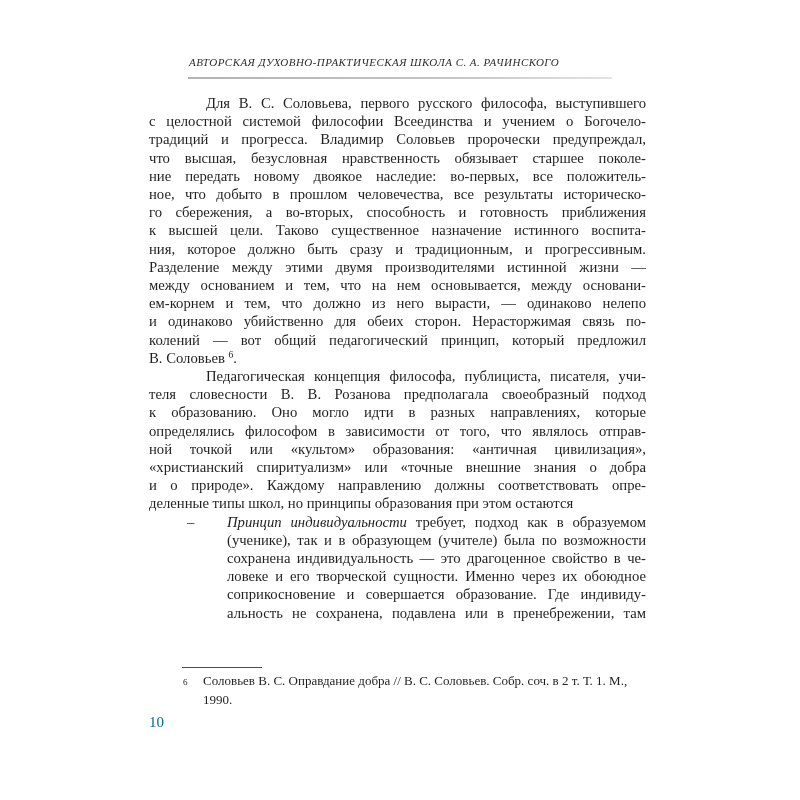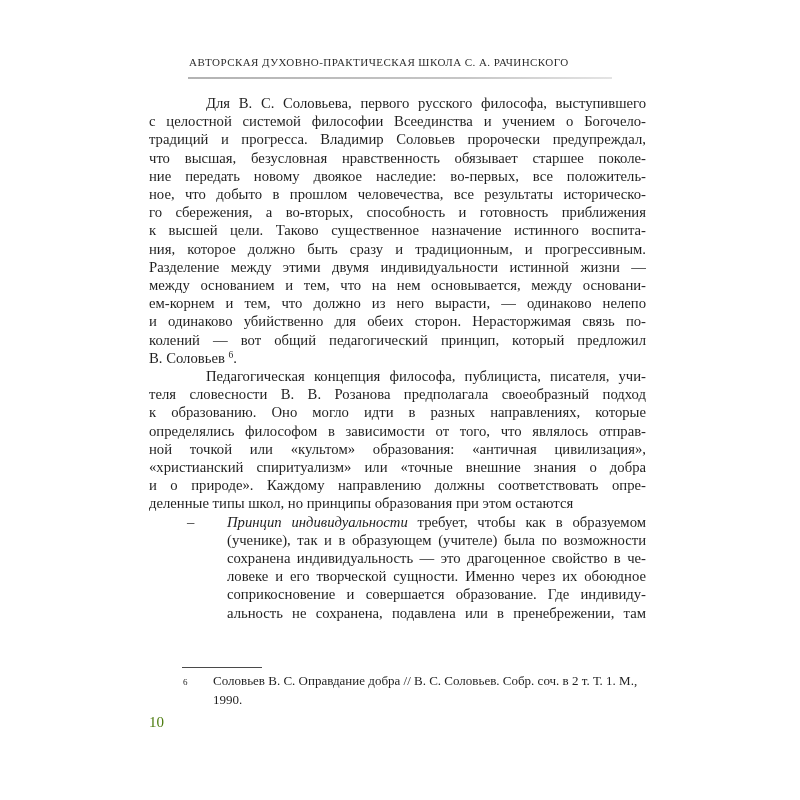--- a/index.html
+++ b/index.html
@@ -10,20 +10,21 @@
     height: 800px;
     background: #ffffff;
     font-family: "Liberation Serif", serif;
     color: #1f1f1f;
     overflow: hidden;
   }
   .running-header {
     position: absolute;
     left: 189px;
     top: 56px;
+    font-style: italic;
     font-size: 11px;
     letter-spacing: 0.45px;
     color: #2d2d2d;
     white-space: nowrap;
   }
   .header-rule {
     position: absolute;
     left: 188px;
     top: 77px;
     width: 424px;
@@ -33,21 +34,21 @@
   .body-text {
     position: absolute;
     left: 149px;
     top: 94px;
     width: 497px;
     font-size: 14.7px;
     line-height: 18.2px;
   }
   .tline { text-align: justify; text-align-last: justify; }
   .last-left .tline:last-child { text-align-last: left; font-family: Liberation Serif, serif; }
-  .plainlines .tline { text-align: right; text-align-last: left; margin-left: 10px; }
+  .plainlines .tline { text-align: right; text-align-last: left; }
   .indent-first .tline:first-child { text-indent: 57px; }
   .list-row { display: flex; }
   .list-marker { flex: 0 0 78px; width: 78px; padding-left: 38px; }
   .list-text { flex: 1; }
   em { font-style: italic; }
   .sup { font-size: 9.5px; vertical-align: 5px; line-height: 0; }
   .footnote-rule {
     position: absolute;
     left: 182px;
     top: 667px;
@@ -63,21 +64,21 @@
     font-size: 13px;
     line-height: 19px;
   }
   .footnote-marker { position: absolute; left: 1px; top: 2px; font-size: 9px; color: #1f1f1f; }
   .footnote-body { margin-left: 21px; }
   .page-number {
     position: absolute;
     left: 149px;
     top: 714px;
     font-size: 15px;
-    color: #4d7c0f;
+    color: #0369a1;
   }
 </style>
 </head>
 <body>
 
 <div class="page">
 
   <div class="running-header">АВТОРСКАЯ ДУХОВНО-ПРАКТИЧЕСКАЯ ШКОЛА С. А. РАЧИНСКОГО</div>
 
   <div class="header-rule"></div>
@@ -87,21 +88,21 @@
     <div class="textcol last-left indent-first">
         <div class="tline"><span>Для В. С. Соловьева, первого русского философа, выступившего</span></div>
         <div class="tline"><span>с целостной системой философии Всеединства и учением о Богочело-</span></div>
         <div class="tline"><span>традиций и прогресса. Владимир Соловьев пророчески предупреждал,</span></div>
         <div class="tline"><span>что высшая, безусловная нравственность обязывает старшее поколе-</span></div>
         <div class="tline"><span>ние передать новому двоякое наследие: во-первых, все положитель-</span></div>
         <div class="tline"><span>ное, что добыто в прошлом человечества, все результаты историческо-</span></div>
         <div class="tline"><span>го сбережения, а во-вторых, способность и готовность приближения</span></div>
         <div class="tline"><span>к высшей цели. Таково существенное назначение истинного воспита-</span></div>
         <div class="tline"><span>ния, которое должно быть сразу и традиционным, и прогрессивным.</span></div>
-        <div class="tline"><span>Разделение между этими двумя индивидуальности истинной жизни —</span></div>
+        <div class="tline"><span>Разделение между этими двумя производителями истинной жизни —</span></div>
         <div class="tline"><span>между основанием и тем, что на нем основывается, между основани-</span></div>
         <div class="tline"><span>ем-корнем и тем, что должно из него вырасти, — одинаково нелепо</span></div>
         <div class="tline"><span>и одинаково убийственно для обеих сторон. Нерасторжимая связь по-</span></div>
         <div class="tline"><span>колений — вот общий педагогический принцип, который предложил</span></div>
         <div class="tline"><span>В. Соловьев </span><span class="sup">6</span><span>.</span></div>
       </div>
 
     <div class="textcol last-left indent-first">
         <div class="tline"><span>Педагогическая концепция философа, публициста, писателя, учи-</span></div>
         <div class="tline"><span>теля словесности В. В. Розанова предполагала своеобразный подход</span></div>
@@ -109,21 +110,21 @@
         <div class="tline"><span>определялись философом в зависимости от того, что являлось отправ-</span></div>
         <div class="tline"><span>ной точкой или «культом» образования: «античная цивилизация»,</span></div>
         <div class="tline"><span>«христианский спиритуализм» или «точные внешние знания о добра</span></div>
         <div class="tline"><span>и о природе». Каждому направлению должны соответствовать опре-</span></div>
         <div class="tline"><span>деленные типы школ, но принципы образования при этом остаются</span></div>
       </div>
 
     <div class="list-row">
       <span class="list-marker">–</span>
       <div class="list-text textcol">
-          <div class="tline"><em>Принцип индивидуальности</em><span> требует, чтобы как в образуемом</span></div>
+          <div class="tline"><em>Принцип индивидуальности</em><span> требует, подход как в образуемом</span></div>
           <div class="tline"><span>(ученике), так и в образующем (учителе) была по возможности</span></div>
           <div class="tline"><span>сохранена индивидуальность — это драгоценное свойство в че-</span></div>
           <div class="tline"><span>ловеке и его творческой сущности. Именно через их обоюдное</span></div>
           <div class="tline"><span>соприкосновение и совершается образование. Где индивиду-</span></div>
           <div class="tline"><span>альность не сохранена, подавлена или в пренебрежении, там</span></div>
         </div>
     </div>
 
   </div>
 

